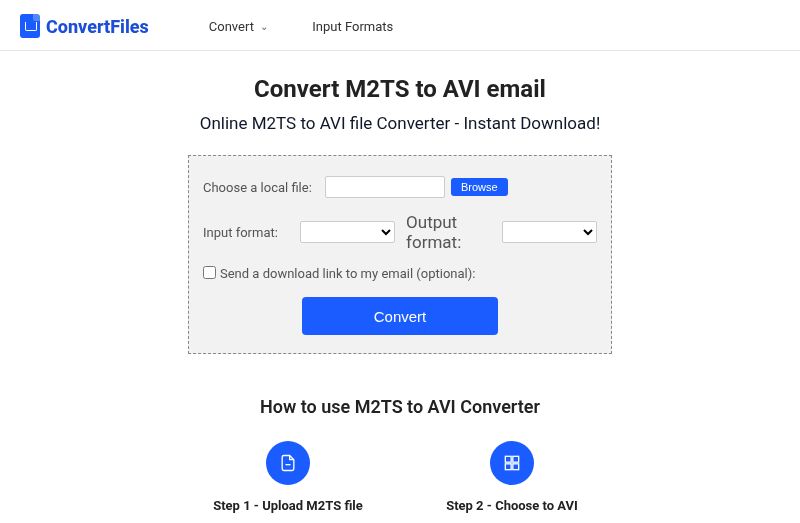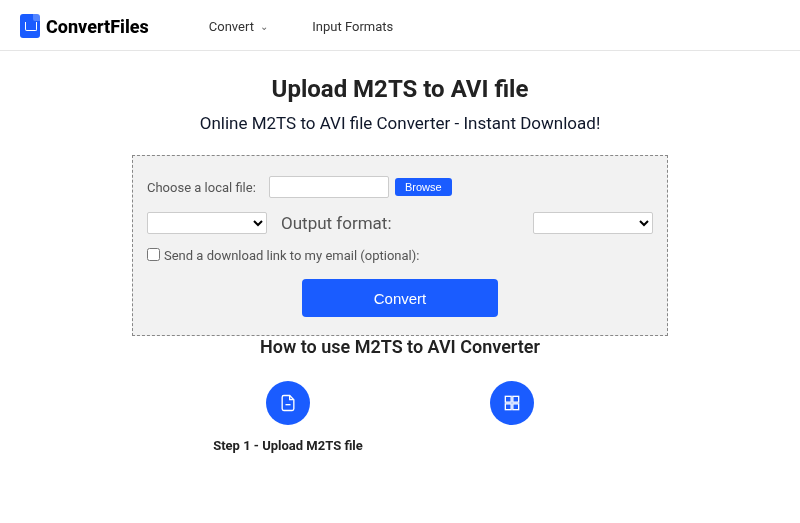--- a/index.html
+++ b/index.html
@@ -1,44 +1,44 @@
 <!DOCTYPE html>
 <html><head>
   <meta charset="utf-8">
   <style>
     * { margin: 0; padding: 0; box-sizing: border-box; }
     body { font-family: -apple-system, BlinkMacSystemFont, "Segoe UI", Roboto, Arial, sans-serif; background: #fff; color: #222; width: 800px; }
     
     .topbar { display: flex; align-items: center; padding: 14px 20px 12px 20px; border-bottom: 1px solid #e5e5e5; }
-    .logo { display: flex; align-items: center; gap: 6px; font-weight: 800; font-size: 18px; color: #000000; }
+    .logo { display: flex; align-items: center; gap: 6px; font-weight: 800; font-size: 18px; color: #1d4ed8; }
     .logo-icon { width: 20px; height: 24px; background: #1a5cff; border-radius: 3px; position: relative; }
     .logo-icon::before { content: ""; position: absolute; top: 0; right: 0; width: 7px; height: 7px; background: #fff; border-bottom-left-radius: 2px; opacity: .25; }
     .logo-icon::after { content: ""; position: absolute; left:5px; top:8px; width:10px; height:8px; border:1.5px solid #fff; border-top:none; border-radius: 0 0 2px 2px; }
     .nav { display: flex; gap: 44px; margin-left: 60px; }
     .nav-item { font-size: 13px; color: #333; display: flex; align-items: center; gap: 6px; cursor: pointer; }
     .chev { font-size: 10px; color: #666; }
     
     .main { text-align: center; padding: 24px 0 10px; }
     h1 { font-size: 24px; font-weight: 700; margin-bottom: 10px; }
     .subtitle { font-size: 17px; color: #0f172a; font-weight: 400; margin-bottom: 22px; }
     
-    .formbox { margin: 0 auto; width: 536px; background: #f2f2f2; border: 1px dashed #888; padding: 20px 14px 18px 14px; text-align: left; }
+    .formbox { margin: 0 auto; width: 424px; background: #f2f2f2; border: 1px dashed #888; padding: 20px 14px 18px 14px; text-align: left; }
     .row { display: flex; align-items: center; margin-bottom: 14px; font-size: 13px; color: #555; }
     .lbl { width: 122px; }
     .file-input { width: 120px; height: 22px; background: #fff; border: 1px solid #ccc; margin-right: 6px; border-radius: 2px; }
     .browse-btn { background: #1a5cff; color: #fff; border: none; padding: 3px 10px; font-size: 11px; border-radius: 3px; cursor: pointer; }
     .sel { width: 120px; height: 22px; background: #fff; border: 1px solid #ccc; border-radius: 2px; font-size: 12px; }
     .spacer { width: 14px; }
     .lbl2 { margin-right: 8px; color:#555; font-size:17px; }
     .row2 .sel:last-child { margin-left: auto; width:120px; }
     .check-row { display: flex; align-items: flex-start; font-size: 13px; color: #555; margin: 6px 0 16px 0; }
     .check-row input { margin-right: 4px; }
     .convert-btn { display: block; margin: 0 auto; background: #1a5cff; color: #fff; border: none; width: 196px; height: 38px; font-size: 15px; border-radius: 4px; cursor: pointer; }
     
-    .howto { text-align: center; }
+    .howto { text-align: center; margin-top: 42px; }
     .howto h2 { font-size: 18px; font-weight: 600; margin-bottom: 24px; }
     .steps { display: flex; justify-content: center; gap: 54px; }
     .step { width: 170px; }
     .circle { width: 44px; height: 44px; border-radius: 50%; background: #1a5cff; margin: 0 auto 12px; display: flex; align-items: center; justify-content: center; }
     .circle svg { width: 20px; height: 20px; stroke: #fff; fill: none; stroke-width: 1.6; }
     .step-label { font-size: 13px; font-weight: 700; line-height: 1.35; }
   </style>
 </head>
 <body>
 
@@ -52,30 +52,31 @@
       <span>Convert</span>
       <span class="chev">⌄</span>
     </div>
     <div class="nav-item">
       <span>Input Formats</span>
     </div>
   </div>
 </div>
 
 <div class="main">
-  <h1>Upload M2TS to AVI file</h1>
+  <h1>Convert M2TS to AVI email</h1>
   <div class="subtitle">Online M2TS to AVI file Converter - Instant Download!</div>
 
   <div class="formbox">
     <div class="row">
       <span class="lbl">Choose a local file:</span>
       <input class="file-input" type="text" style="">
       <button class="browse-btn">Browse</button>
     </div>
     <div class="row row2">
+      <span class="lbl">Input format:</span>
       <select class="sel"><option></option></select>
       <span class="spacer"></span>
       <span class="lbl2">Output format:</span>
       <select class="sel" style="margin-left:auto"><option></option></select>
     </div>
     <div class="check-row">
       <input type="checkbox" style="">
       <span>Send a download link to my email (optional):</span>
     </div>
     <button class="convert-btn">Convert</button>
@@ -96,16 +97,17 @@
       </div>
       <div class="step">
         <div class="circle">
           <svg viewBox="0 0 24 24">
               <rect x="4" y="4" width="7" height="7"></rect>
               <rect x="13" y="4" width="7" height="7"></rect>
               <rect x="4" y="13" width="7" height="7"></rect>
               <rect x="13" y="13" width="7" height="7"></rect>
             </svg>
         </div>
+        <div class="step-label">Step 2 - Choose to AVI</div>
       </div>
     </div>
   </div>
 </div>
 
 </body></html>

